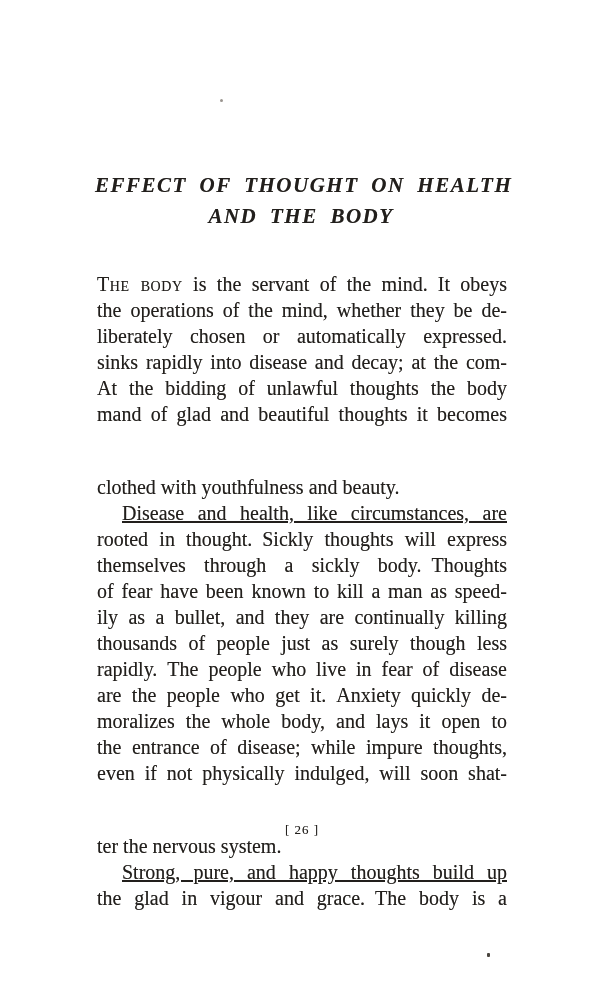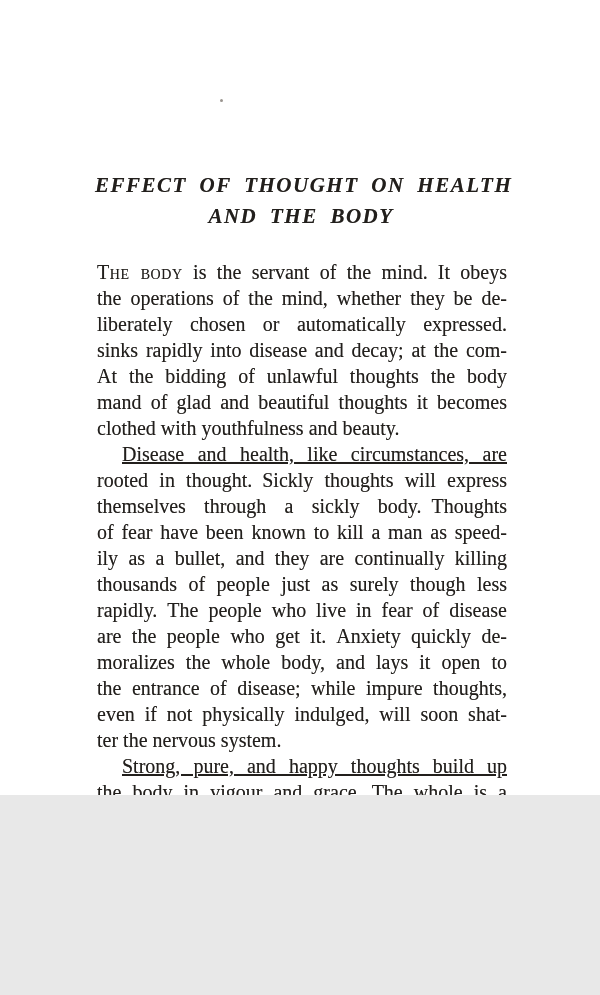--- a/index.html
+++ b/index.html
@@ -1,21 +1,21 @@
 <!DOCTYPE html>
 <html><head>
 <meta charset="utf-8">
 <style>
   html, body { margin: 0; padding: 0; }
   body { background: #e8e8e8; font-family: "Liberation Serif", serif; }
 
   .page {
     position: relative;
     width: 600px;
-    height: 795px;
+    height: 995px;
     margin: 0 auto;
     background: #ffffff;
     color: #221f1c;
     overflow: hidden;
   }
 
   
   .title-block {
     position: absolute;
     left: 95px;
@@ -29,33 +29,33 @@
     letter-spacing: 1.5px;
     word-spacing: 6px;
     text-shadow: 0 0 0.5px rgba(34,31,28,0.55);
   }
   .title-line { display: block; white-space: nowrap; }
 
   
   .body-block {
     position: absolute;
     left: 97px;
-    top: 259px;
+    top: 271px;
     width: 410px;
     font-size: 20px;
     line-height: 26px;
     text-shadow: 0 0 0.5px rgba(34,31,28,0.5);
   }
   .bl {
     height: 26px;
     text-align: justify;
     text-align-last: justify;
     white-space: nowrap;
   }
-  .bl.nj { text-align-last: left; }
+  .bl.nj { text-align-last: left; margin-top: 47px; }
   .bl.ind { text-indent: 25px; text-decoration: underline; }
   .lead-smallcaps {
     font-variant: small-caps;
     letter-spacing: 0.6px;
   }
 
   
   .folio {
     position: absolute;
     left: 97px;
@@ -99,20 +99,20 @@
     <div class="bl">of fear have been known to kill a man as speed-</div>
     <div class="bl">ily as a bullet, and they are continually killing</div>
     <div class="bl">thousands of people just as surely though less</div>
     <div class="bl">rapidly. The people who live in fear of disease</div>
     <div class="bl">are the people who get it. Anxiety quickly de-</div>
     <div class="bl">moralizes the whole body, and lays it open to</div>
     <div class="bl">the entrance of disease; while impure thoughts,</div>
     <div class="bl">even if not physically indulged, will soon shat-</div>
     <div class="bl nj">ter the nervous system.</div>
     <div class="bl ind">Strong, pure, and happy thoughts build up</div>
-    <div class="bl">the body in vigour and grace. The whole is a</div>
+    <div class="bl">the glad in vigour and grace. The body is a</div>
   </div>
 
   <div class="folio">[ 26 ]</div>
 
   <span class="speck speck-bottom"></span>
 
 </div>
 
 </body></html>

